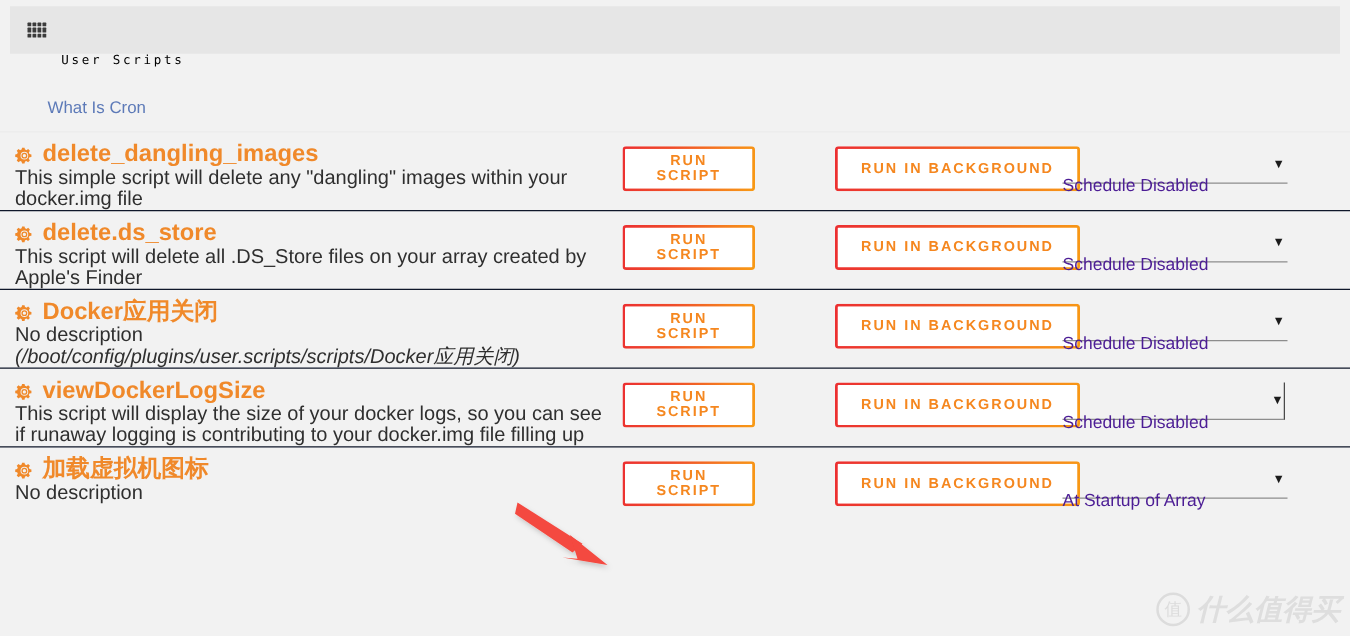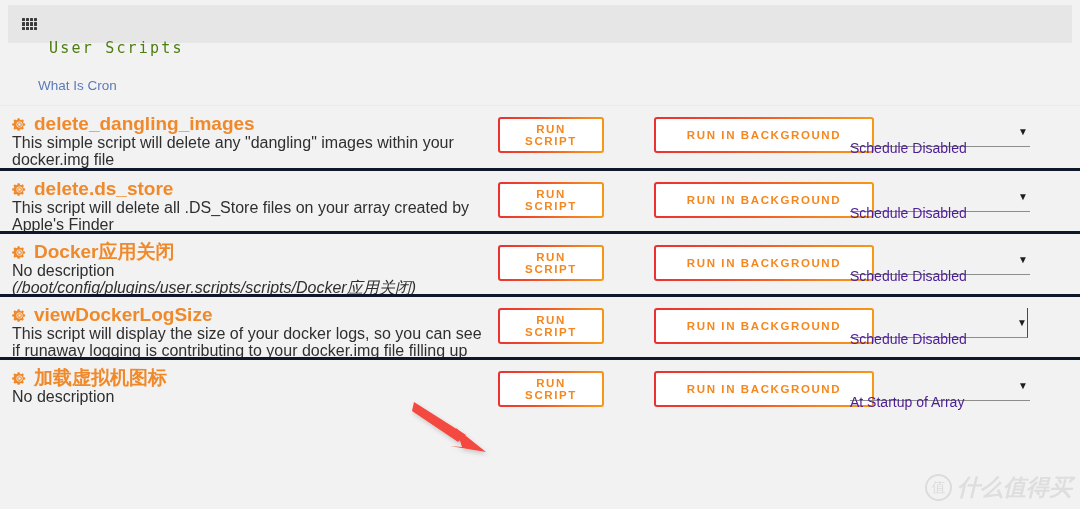--- a/index.html
+++ b/index.html
@@ -37,22 +37,22 @@
     gap: 1.5px;
     margin-right: 12px;
     flex: none;
   }
   .grid-icon i {
     display: block;
     background: #3b3b3b;
     border-radius: 0.5px;
   }
   .title-text {
-    font-size: 15px;
-    color: #4d7c0f;
+    font-size: 10px;
+    color: #000000;
     letter-spacing: 2.2px;
     font-family: "DejaVu Sans Mono", "Liberation Mono", monospace;
     font-weight: 400;
     margin-top: 48px;
   }
 
   
   .cron-link {
     position: absolute;
     left: 10px;
@@ -67,21 +67,21 @@
   
   .list {
     position: absolute;
     left: 0;
     top: 105px;
     width: 1080px;
   }
   .row {
     position: relative;
     box-sizing: border-box;
-    border-top: 3px solid #0f172a;
+    border-top: 1px solid #0f172a;
     padding: 10px 0 9px 0;
     min-height: 63px;
   }
   .row:first-child { border-top: 1px solid #ebebeb; }
 
   .info {
     position: absolute;
     left: 12px;
     top: 10px;
     width: 480px;
@@ -134,22 +134,22 @@
     background-image: linear-gradient(#fff, #fff), linear-gradient(100deg, #ec2f31 0%, #ef4b2a 35%, #f5801f 75%, #f89a14 100%);
     background-origin: border-box;
     background-clip: padding-box, border-box;
     border: 2px solid transparent;
   }
   .btn-run {
     left: 498px;
     width: 106px;
   }
   .btn-bg {
-    left: 654px;
-    width: 220px;
+    left: 668px;
+    width: 196px;
   }
 
   
   .select {
     position: absolute;
     left: 850px;
     width: 180px;
     height: 30px;
     border-bottom: 1px solid #8d8d8d;
     display: flex;

